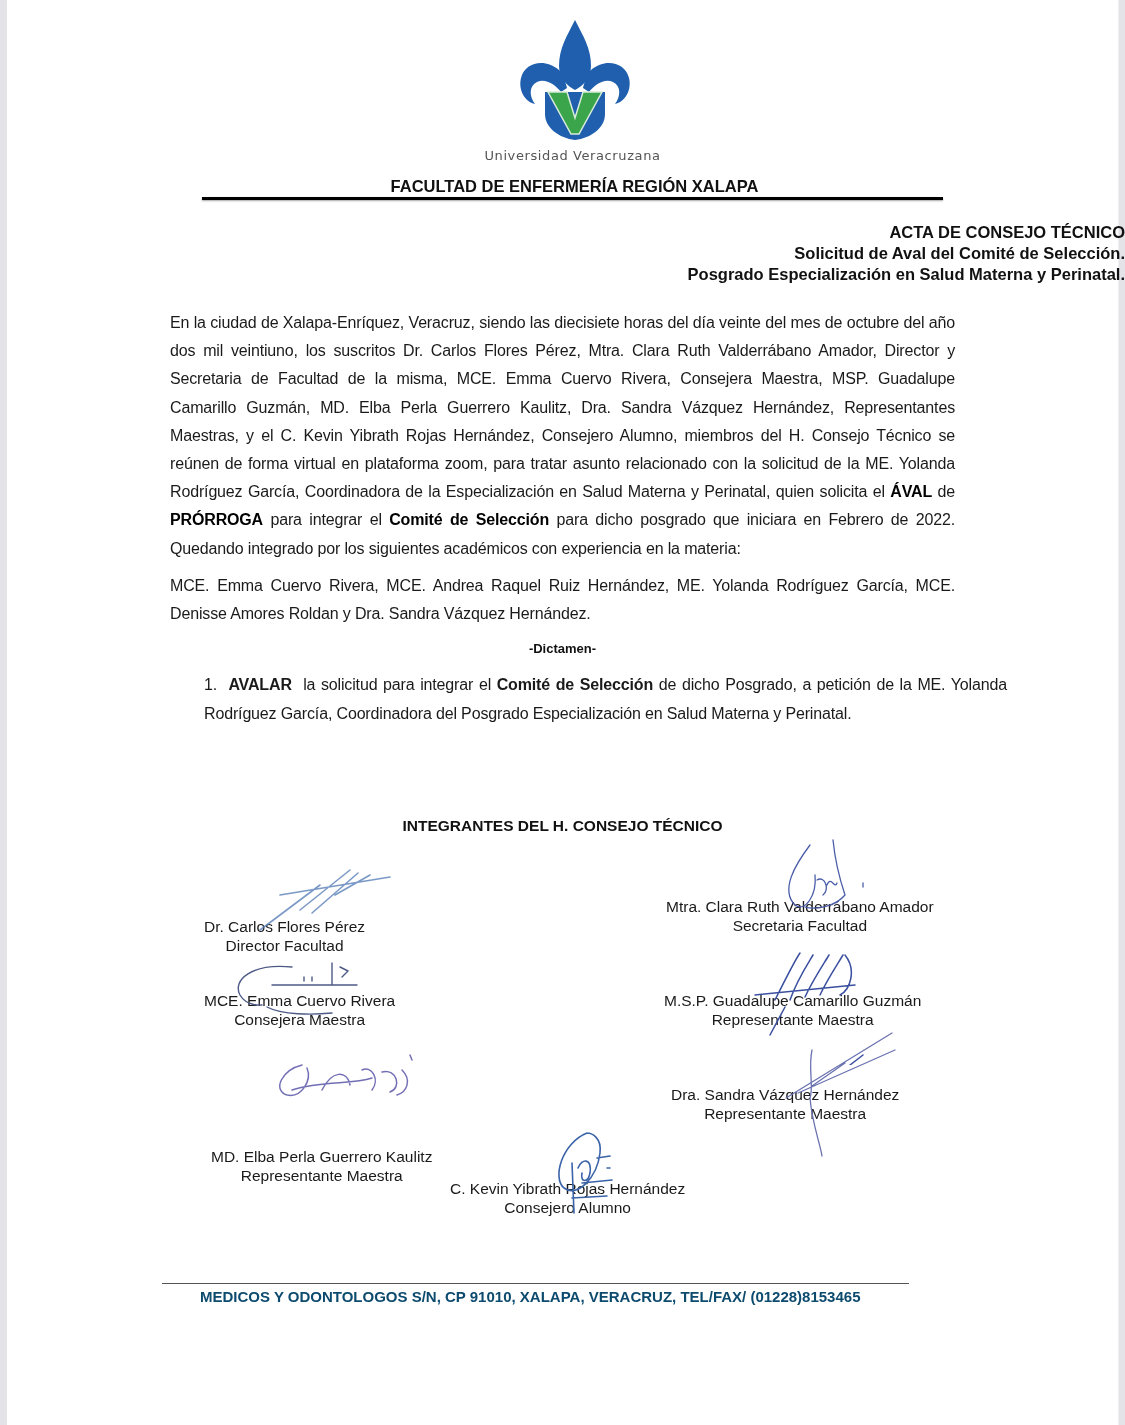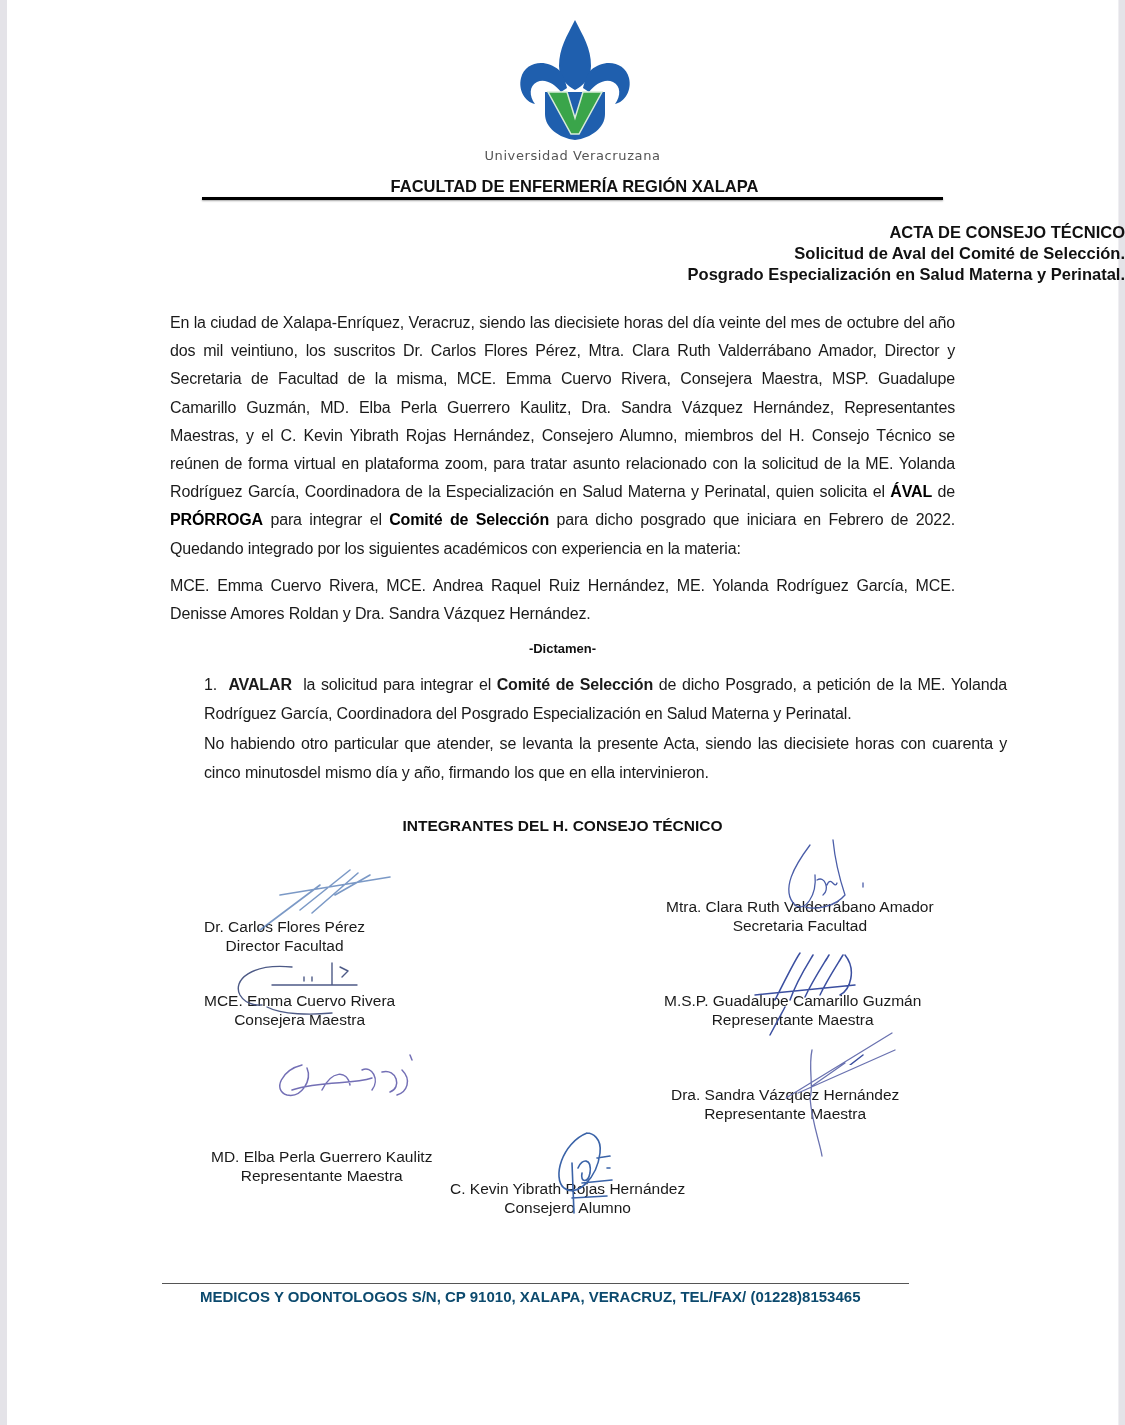--- a/index.html
+++ b/index.html
@@ -69,21 +69,20 @@
 </div>
 
 <div class="body-text">
   <p><span>En la ciudad de Xalapa-Enríquez, Veracruz, siendo las diecisiete horas del día veinte del mes de octubre del año dos mil veintiuno, los suscritos Dr. Carlos Flores Pérez, Mtra. Clara Ruth Valderrábano Amador, Director y Secretaria de Facultad de la misma, MCE. Emma Cuervo Rivera, Consejera Maestra, MSP. Guadalupe Camarillo Guzmán, MD. Elba Perla Guerrero Kaulitz, Dra. Sandra Vázquez Hernández, Representantes Maestras, y el C. Kevin Yibrath Rojas Hernández, Consejero Alumno, miembros del H. Consejo Técnico se reúnen de forma virtual en plataforma zoom, para tratar asunto relacionado con la solicitud de la ME. Yolanda Rodríguez García, Coordinadora de la Especialización en Salud Materna y Perinatal, quien solicita el</span> <b>ÁVAL</b> <span>de</span> <b>PRÓRROGA</b> <span>para integrar el</span> <b>Comité de Selección</b> <span>para dicho posgrado que iniciara en Febrero de 2022. Quedando integrado por los siguientes académicos con experiencia en la materia:</span></p>
   <p>MCE. Emma Cuervo Rivera, MCE. Andrea Raquel Ruiz Hernández, ME. Yolanda Rodríguez García, MCE. Denisse Amores Roldan y Dra. Sandra Vázquez Hernández.</p>
 </div>
 
 <div class="dictamen-title">-Dictamen-</div>
 <div class="dictamen">
   <p><span>1.</span>&nbsp;&nbsp;<b>AVALAR</b>&nbsp; <span>la  solicitud para integrar el</span> <b>Comité de Selección</b> <span>de dicho Posgrado, a petición de la ME. Yolanda Rodríguez García, Coordinadora del Posgrado Especialización en Salud Materna y Perinatal.</span></p>
-  <p>No habiendo otro particular que atender, se levanta la presente Acta, siendo las diecisiete horas con cuarenta y cinco minutosdel mismo día y año, firmando los que en ella intervinieron.</p>
 </div>
 
 <div class="members-title">INTEGRANTES DEL H. CONSEJO TÉCNICO</div>
 
 <div class="sig" style="left:204px; top:897px;margin-top:20px;">
   <span class="name">Dr. Carlos Flores Pérez</span>
   <span class="role">Director Facultad</span>
 </div>
 <div class="sig" style="left:666px; top:897px;">
   <span class="name">Mtra. Clara Ruth Valderrábano Amador</span>

